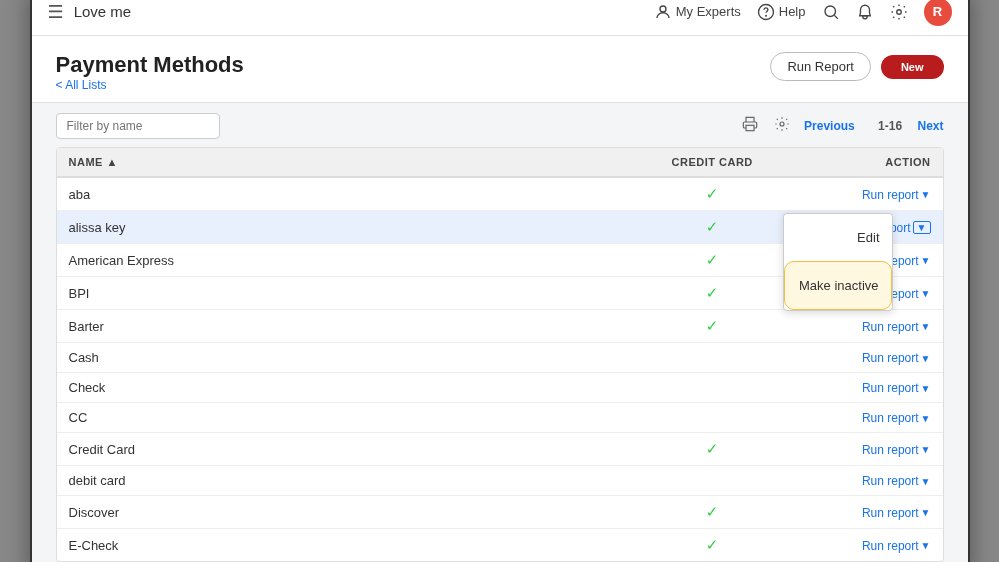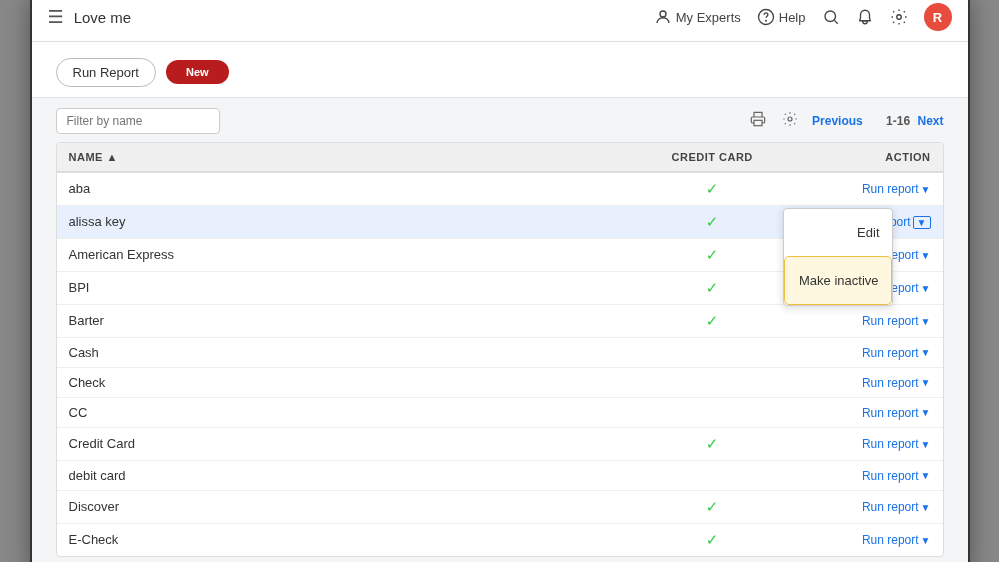--- a/index.html
+++ b/index.html
@@ -246,21 +246,21 @@
     }
     .dropdown-popup-item {
       padding: 16px 12px;
       font-size: 13px;
       color: #333;
       cursor: pointer;
     }
     .dropdown-popup-item.highlighted-item {
       background: #fff8e1;
       border: 1px solid #f0c040;
-      border-radius: 5px;
+      border-radius: 10px;
     }
   </style>
 </head>
 <body>
 
 <div class="window">
 
   <div class="topnav">
     <div class="topnav-left">
       <span class="hamburger-icon">☰</span>
@@ -298,20 +298,24 @@
         <svg viewBox="0 0 24 24" fill="none" stroke="currentColor" stroke-width="1.8">
           <circle cx="12" cy="12" r="3"></circle>
           <path d="M12 2v2M12 20v2M4.22 4.22l1.42 1.42M18.36 18.36l1.42 1.42M2 12h2M20 12h2M4.22 19.78l1.42-1.42M18.36 5.64l1.42-1.42"></path>
         </svg>
       </div>
       <div class="nav-avatar">R</div>
     </div>
   </div>
 
   <div class="page-header">
+    <div class="page-header-left">
+      <div class="page-title">Payment Methods</div>
+      <div class="breadcrumb-link">&lt; All Lists</div>
+    </div>
     <div class="page-header-right">
       <button class="btn-run-report">Run Report</button>
       <button class="btn-new">New</button>
     </div>
   </div>
 
   <div class="toolbar">
     <input class="filter-input" type="text" placeholder="Filter by name" style="">
     <div class="toolbar-right">
       <button class="icon-btn">
@@ -323,21 +327,21 @@
       </button>
       <button class="icon-btn">
         <svg width="16" height="16" viewBox="0 0 24 24" fill="none" stroke="currentColor" stroke-width="1.8">
           <circle cx="12" cy="12" r="3"></circle>
           <path d="M12 2v2M12 20v2M4.22 4.22l1.42 1.42M18.36 18.36l1.42 1.42M2 12h2M20 12h2M4.22 19.78l1.42-1.42M18.36 5.64l1.42-1.42"></path>
         </svg>
       </button>
       <div class="pagination">
         <span style="cursor:pointer;color:#1a73e8;margin-right:20px;">Previous</span>
         <span>1-16</span>
-        <span style="cursor:pointer;color:#1a73e8;margin-left:4px;">Next</span>
+        <span style="cursor:pointer;color:#1a73e8;margin-left:12px;">Next</span>
       </div>
     </div>
   </div>
 
   <div class="table-container">
     <table>
       <thead>
         <tr>
           <th class="col-name">
             <span>NAME ▲</span>

